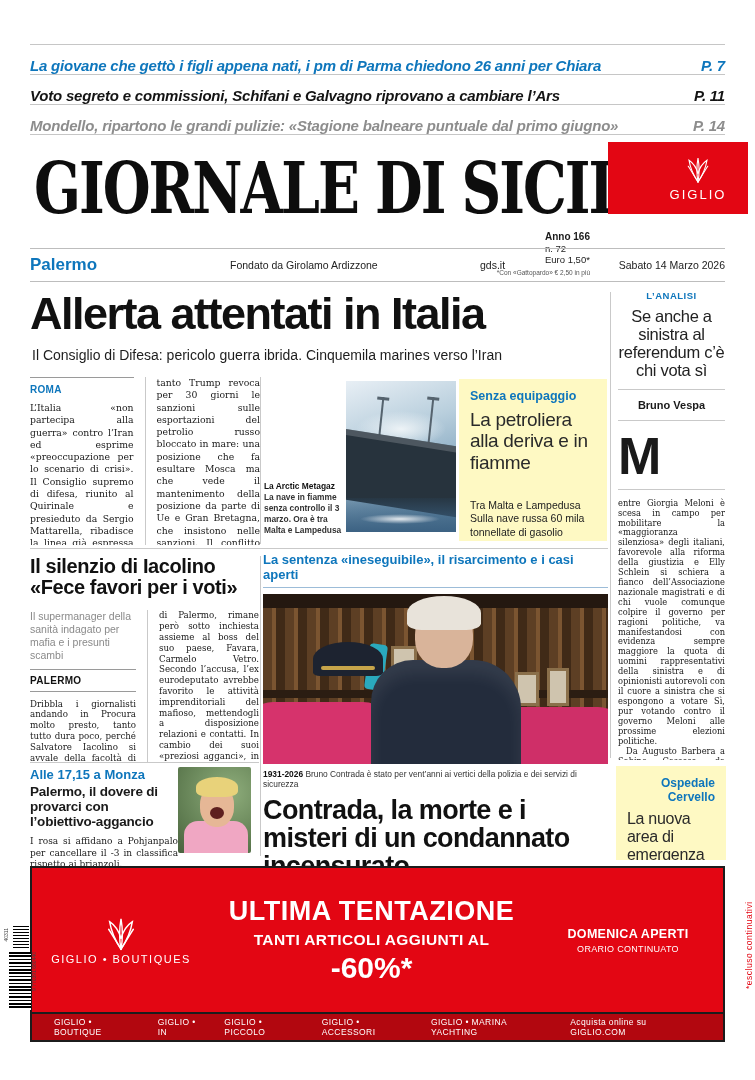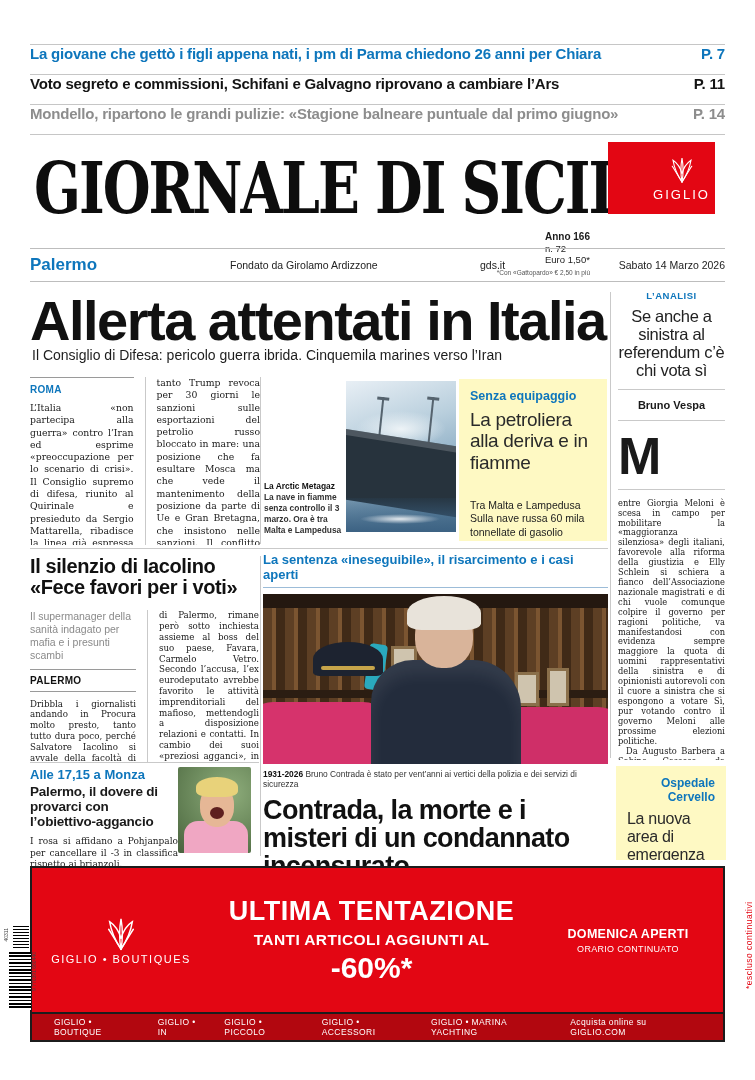--- a/index.html
+++ b/index.html
@@ -5,47 +5,47 @@
   * { margin:0; padding:0; box-sizing:border-box; }
   html,body { background:#ffffff; }
   #page {
     position:relative; width:755px; height:1080px; margin:0 auto;
     background:#ffffff; overflow:hidden;
     font-family:"Liberation Sans", sans-serif; color:#1a1a1a;
   }
 
   
   .topstrip { position:absolute; left:30px; right:30px; top:44px; border-top:1px solid #c6c6c6; }
-  .topstrip-row { display:flex; justify-content:space-between; align-items:flex-start;
-    height:30px; border-bottom:1px solid #c6c6c6; font-weight:bold; font-size:15px; letter-spacing:-0.2px; }
+  .topstrip-row { display:flex; justify-content:space-between; align-items:flex-end;
+    height:30px; border-bottom:1px solid #c6c6c6; font-weight:bold; font-size:15px; letter-spacing:-0.2px;font-style:italic; }
   .topstrip-row .pref { font-weight:bold; white-space:nowrap; margin-left:14px; }
   .ts-blue { color:#0e76bc; } .ts-black { color:#141414; } .ts-gray { color:#8d8d8d; }
 
   
   .mast-title { position:absolute; left:34px; top:146px; font-family:"DejaVu Serif", serif;
     font-weight:bold; font-size:55px; letter-spacing:-2px; color:#0d0d0d;
     transform:scale(1.0,1.28); transform-origin:left top; white-space:nowrap; }
-  .giglio-box { position:absolute; left:608px; top:142px; width:107px; height:72px;
+  .giglio-box { position:absolute; left:608px; top:142px; width:140px; height:72px;
     background:#e30613; display:flex; flex-direction:column; align-items:center; justify-content:center; gap:2px;padding-left:40px; }
   .giglio-box .lily { width:30px; height:30px; }
   .giglio-box .gname { color:#fff; font-size:13px; letter-spacing:2px; font-weight:400; }
   .mast-info { position:absolute; left:380px; top:231px; width:210px; text-align:right; line-height:1.2; }
   .mast-info .mi-inner { display:inline-block; text-align:left; }
   .mi-anno { font-weight:bold; font-size:10px; }
   .mi-num, .mi-price { font-size:9.5px; color:#222; }
   .mi-note { font-size:6.5px; color:#555; margin-top:1px; }
 
   .datebar { position:absolute; left:30px; right:30px; top:248px; height:34px;
     border-top:1px solid #bdbdbd; border-bottom:1px solid #bdbdbd;
     display:flex; align-items:center; font-size:10.5px; color:#222; }
   .db-edition { color:#0e76bc; font-weight:bold; font-size:17px; width:200px; }
   .db-founded { width:250px; } .db-site { flex:1; } .db-date { text-align:right; }
 
   
-  .lead-h1 { position:absolute; left:30px; top:288px; font-size:56px; font-weight:800;
+  .lead-h1 { position:absolute; left:30px; top:288px; font-size:45px; font-weight:800;
     letter-spacing:-1.5px; color:#111; }
   .lead-deck { position:absolute; left:32px; top:347px; font-size:14px; font-weight:400; color:#1d1d1d;text-align:center; }
 
   .vrule { position:absolute; width:1px; background:#c9c9c9; }
   .hrule { position:absolute; height:1px; background:#c9c9c9; }
 
   .lead-cols { position:absolute; left:30px; top:377px; width:230px; height:168px;
     display:flex; gap:11px; overflow:hidden; }
   .lead-col { width:109px; }
   .lead-col + .lead-col { border-left:1px solid #c9c9c9; padding-left:11px; width:121px; }

